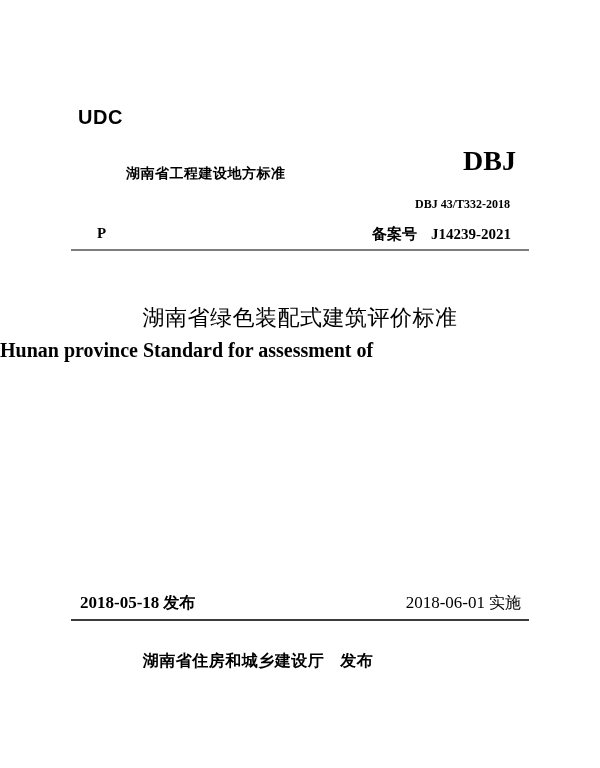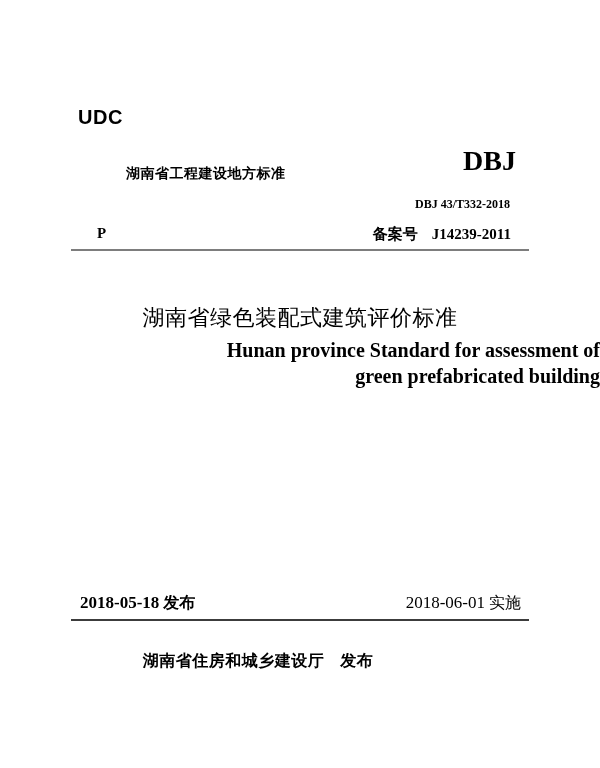--- a/index.html
+++ b/index.html
@@ -78,21 +78,21 @@
     text-align: center;
     font-family: "Liberation Sans", "DejaVu Sans", sans-serif;
     font-weight: normal;
     font-size: 22px;
     letter-spacing: 0.5px;
     white-space: nowrap;
   }
   .title-en {
     left: 0; top: 337px;
     width: 600px;
-    text-align: right;
+    text-align: left;
     font-family: "Liberation Serif", serif;
     font-weight: bold;
     font-size: 20px;
     line-height: 26px;
     white-space: normal;
   }
   .date-left {
     left: 80px; top: 593px;
     font-weight: bold;
     font-size: 17px;
@@ -127,30 +127,29 @@
 
   <div class="abs dbj-big">DBJ</div>
 
   <div class="abs category">湖南省工程建设地方标准</div>
 
   <div class="abs std-number">DBJ 43/T332-2018</div>
 
   <div class="abs p-mark">P</div>
 
   <div class="abs record">
-    <span class="record-label">备案号</span><span>J14239-2011</span>
+    <span class="record-label">备案号</span><span>J14239-2021</span>
   </div>
 
   <div class="abs rule rule-top"></div>
 
   <div class="abs title-cn">湖南省绿色装配式建筑评价标准</div>
 
   <div class="abs title-en">
     <div>Hunan province Standard for assessment of</div>
-    <div>green prefabricated building</div>
   </div>
 
   <div class="abs date-left">
     <span>2018-05-18</span><span class="date-cn">发布</span>
   </div>
 
   <div class="abs date-right">
     <span>2018-06-01</span><span class="date-cn">实施</span>
   </div>
 

